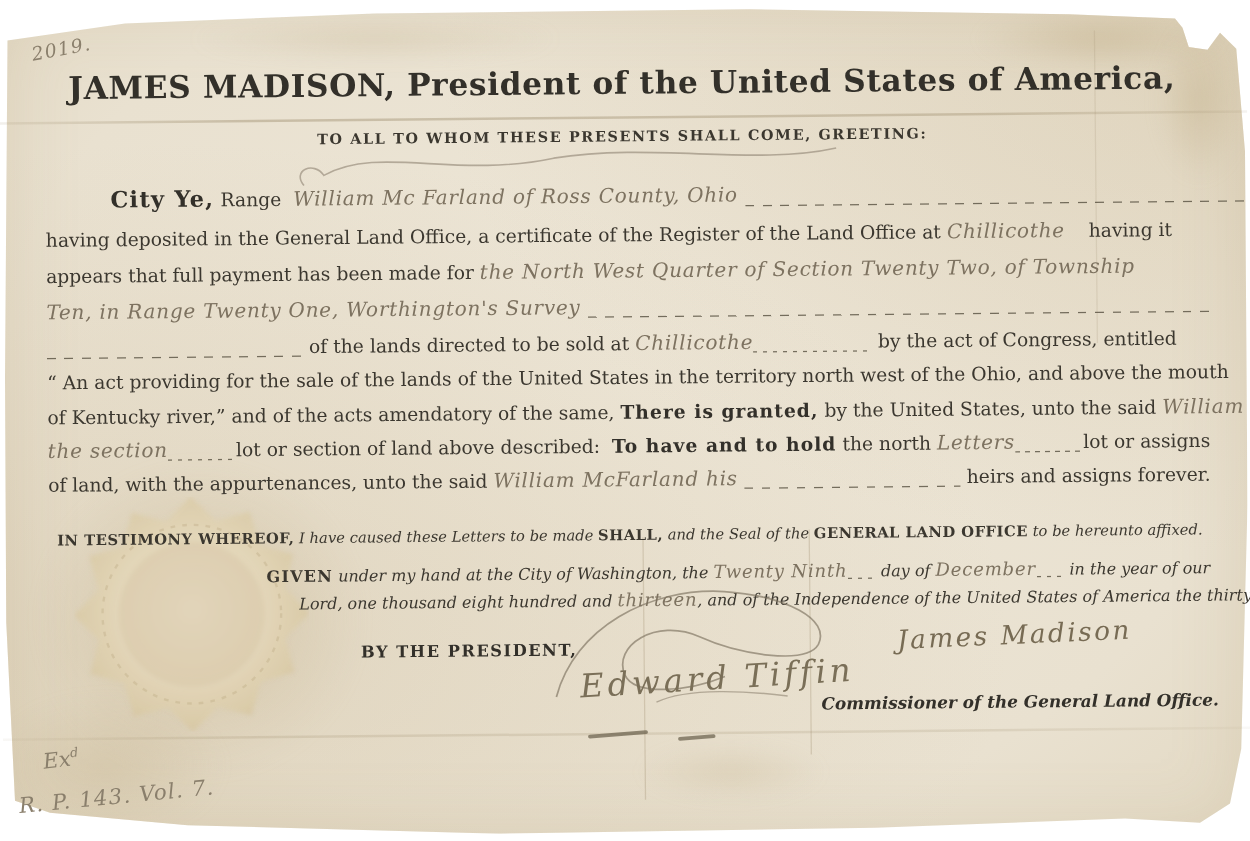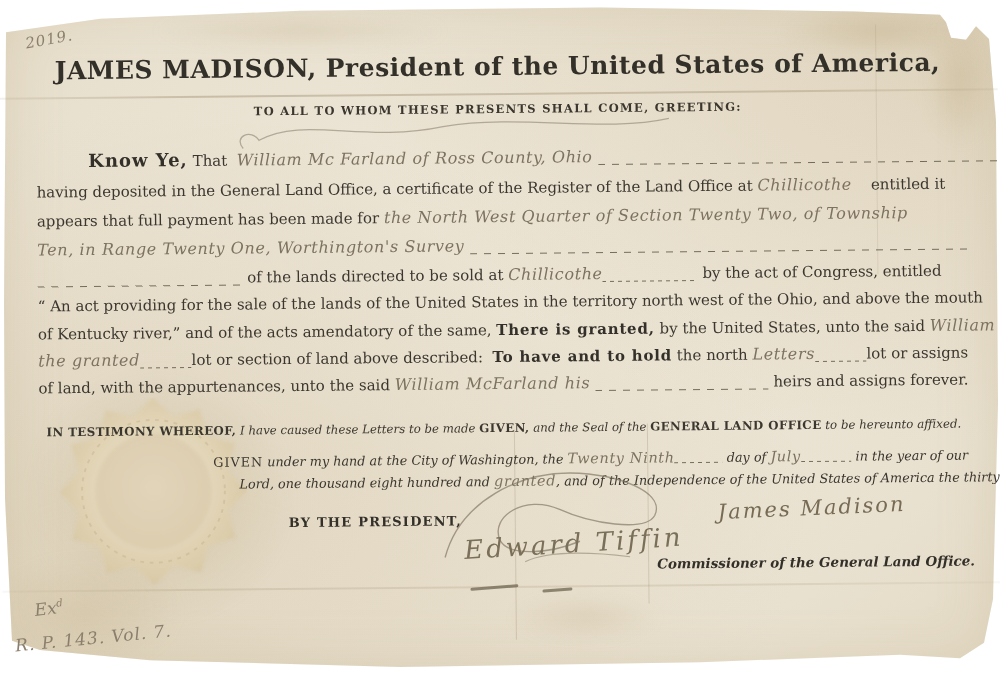--- a/index.html
+++ b/index.html
@@ -34,21 +34,21 @@
   .bl{font-weight:bold;letter-spacing:.8px;color:#33302a;}
   .bl-big{font-weight:bold;font-size:18px;letter-spacing:1px;color:#33302a;}
   .fill{align-self:flex-end;height:5px;margin-bottom:2px;background-repeat:no-repeat;background-position:bottom;background-size:100% 1.3px;}
   .fdash{background-image:repeating-linear-gradient(90deg,rgba(95,88,72,.85) 0 7px,transparent 7px 14px);}
   .fdot{background-image:repeating-linear-gradient(90deg,rgba(95,88,72,.85) 0 3.5px,transparent 3.5px 8px);}
   .grow{flex:1 1 auto;}
   .testimony{position:absolute;display:flex;justify-content:center;white-space:pre;font-style:italic;font-size:11.8px;color:#3b372f;}
   .tcaps{font-style:normal;font-weight:bold;letter-spacing:.4px;}
   .given{position:absolute;display:flex;align-items:baseline;white-space:pre;font-style:italic;font-size:12.8px;color:#3b372f;}
   .given .hw{font-size:14.5px;}
-  .gcaps{font-style:normal;font-weight:normal;letter-spacing:1px;}
+  .gcaps{font-style:normal;font-weight:bold;letter-spacing:1px;}
   .bypres{position:absolute;font-weight:bold;font-size:13px;letter-spacing:1.2px;color:#33302a;}
   .sig{position:absolute;font-style:italic;color:#776b54;}
   .commissioner{position:absolute;font-weight:bold;font-style:italic;font-size:13.5px;color:#33302a;}
   .annot{position:absolute;font-style:italic;color:#8a7f6c;}
   .flourish{position:absolute;pointer-events:none;}
   .pen-dash{position:absolute;height:3px;background:#6f6551;border-radius:2px;opacity:.75;transform:rotate(-4deg);}
   sup{font-size:.6em;}
 </style>
 </head>
 <body>
@@ -91,25 +91,25 @@
 
   <div class="title" style="top:52px;"><span>JAMES MADISON, President of the United States of America,</span></div>
 
   <div class="greeting" style="top:102px;"><span>TO ALL TO WHOM THESE PRESENTS SHALL COME, GREETING:</span></div>
 
   <svg class="flourish" style="left:235px;top:110px;" width="440" height="42" viewBox="0 0 440 42">
     <path d="M10,36 C0,24 18,16 26,28 C70,4 130,32 210,16 C290,4 370,24 436,10" stroke="#8d8271" stroke-width="1.3" fill="none" opacity=".6"></path>
   </svg>
 
   <div class="line" style="left:38px;top:146px;width:930px;padding-left:52px;">
-    <span class="bl-big">Know Ye,</span><span> That  </span><span class="hw">William Mc Farland of Ross County, Ohio </span><span class="fill fdash grow"></span>
+    <span class="bl-big">City Ye,</span><span> Range  </span><span class="hw">William Mc Farland of Ross County, Ohio </span><span class="fill fdash grow"></span>
   </div>
 
   <div class="line" style="left:38px;top:178px;">
-    <span>having deposited in the General Land Office, a certificate of the Register of the Land Office at </span><span class="hw">Chillicothe</span><span>    entitled it</span>
+    <span>having deposited in the General Land Office, a certificate of the Register of the Land Office at </span><span class="hw">Chillicothe</span><span>    having it</span>
   </div>
 
   <div class="line" style="left:38px;top:207px;">
     <span>appears that full payment has been made for </span><span class="hw">the North West Quarter of Section Twenty Two, of Township</span>
   </div>
 
   <div class="line" style="left:38px;top:236px;width:930px;">
     <span class="hw">Ten, in Range Twenty One, Worthington's Survey </span><span class="fill fdash grow"></span>
   </div>
 
@@ -119,37 +119,37 @@
 
   <div class="line" style="left:38px;top:293px;">
     <span>“ An act providing for the sale of the lands of the United States in the territory north west of the Ohio, and above the mouth</span>
   </div>
 
   <div class="line" style="left:38px;top:320px;">
     <span>of Kentucky river,” and of the acts amendatory of the same, </span><span class="bl">There is granted,</span><span> by the United States, unto the said </span><span class="hw">William McFarland</span>
   </div>
 
   <div class="line" style="left:38px;top:347px;width:930px;">
-    <span class="hw">the granted</span><span class="fill fdot grow" style="max-width:80px;"></span><span>lot or section of land above described:  </span><span class="bl">To have and to hold</span><span> the north </span><span class="hw">Letters</span><span class="fill fdot grow" style="max-width:70px;"></span><span>lot or assigns</span>
+    <span class="hw">the section</span><span class="fill fdot grow" style="max-width:80px;"></span><span>lot or section of land above described:  </span><span class="bl">To have and to hold</span><span> the north </span><span class="hw">Letters</span><span class="fill fdot grow" style="max-width:70px;"></span><span>lot or assigns</span>
   </div>
 
   <div class="line" style="left:38px;top:374px;width:930px;">
     <span>of land, with the appurtenances, unto the said </span><span class="hw">William McFarland his </span><span class="fill fdash grow"></span><span> heirs and assigns forever.</span>
   </div>
 
   <div class="testimony" style="left:38px;top:421px;width:930px;">
-    <span class="tcaps">IN TESTIMONY WHEREOF,</span><span> I have caused these Letters to be made </span><span class="tcaps">GIVEN,</span><span> and the Seal of the </span><span class="tcaps">GENERAL LAND OFFICE</span><span> to be hereunto affixed.</span>
+    <span class="tcaps">IN TESTIMONY WHEREOF,</span><span> I have caused these Letters to be made </span><span class="tcaps">SHALL,</span><span> and the Seal of the </span><span class="tcaps">GENERAL LAND OFFICE</span><span> to be hereunto affixed.</span>
   </div>
 
   <div class="given" style="left:212px;top:451px;width:755px;">
-    <span class="gcaps">GIVEN</span><span> under my hand at the City of Washington, the </span><span class="hw">Twenty Ninth</span><span class="fill fdot grow" style="max-width:48px;"></span><span> day of </span><span class="hw">July</span><span class="fill fdot grow"></span><span> in the year of our</span>
+    <span class="gcaps">GIVEN</span><span> under my hand at the City of Washington, the </span><span class="hw">Twenty Ninth</span><span class="fill fdot grow" style="max-width:48px;"></span><span> day of </span><span class="hw">December</span><span class="fill fdot grow"></span><span> in the year of our</span>
   </div>
 
   <div class="given" style="left:238px;top:473px;">
-    <span>Lord, one thousand eight hundred and </span><span class="hw">granted</span><span>, and of the Independence of the United States of America the thirty-eighth.</span>
+    <span>Lord, one thousand eight hundred and </span><span class="hw">thirteen</span><span>, and of the Independence of the United States of America the thirty-eighth.</span>
   </div>
 
   <div class="bypres" style="left:287px;top:513px;"><span>BY THE PRESIDENT,</span></div>
 
   <div class="sig" style="left:716px;top:499px;font-size:21px;letter-spacing:2px;transform:rotate(-2deg);"><span>James Madison</span></div>
 
   <svg class="flourish" style="left:428px;top:462px;" width="265" height="105" viewBox="0 0 265 105">
     <path d="M15,95 C30,40 90,8 150,12 C200,16 235,35 225,55 C215,72 160,62 130,48 C95,32 60,55 70,78 C78,95 120,92 150,80" stroke="#7d7260" stroke-width="1.4" fill="none" opacity=".65"></path>
     <path d="M95,100 C120,88 170,92 200,96" stroke="#7d7260" stroke-width="1.1" fill="none" opacity=".5"></path>
   </svg>

